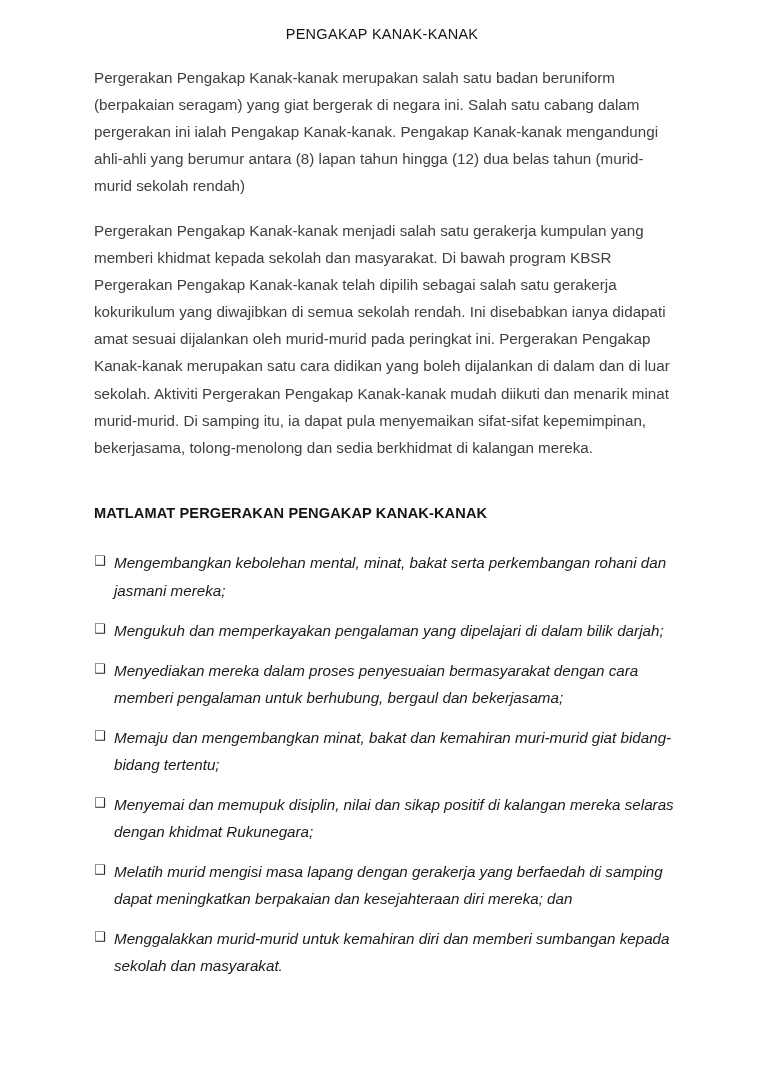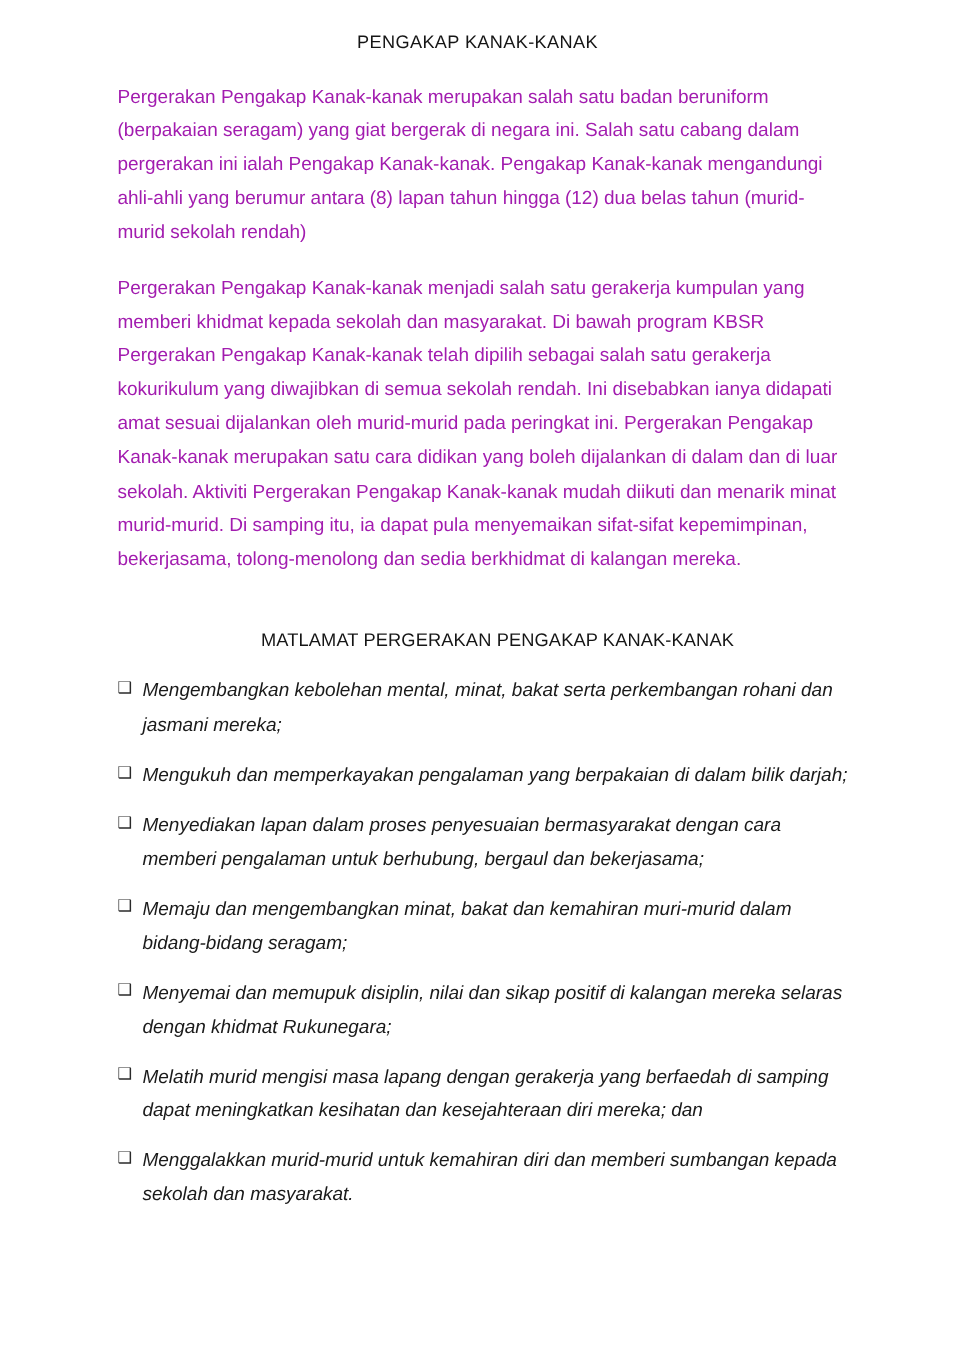--- a/index.html
+++ b/index.html
@@ -30,35 +30,34 @@
   }
   .body-block {
     padding-left: 32px;
     padding-right: 24px;
   }
   p.para {
     font-size: 15.2px;
     line-height: 1.78;
     margin: 0 0 14px 0;
     text-align: left;
-    color: #a21caf;
+    color: #404040;
     font-weight: 400;
   }
   .para.first {
     margin-bottom: 18px;
   }
   .section-heading {
     font-size: 14.6px;
     line-height: 1.7;
-    margin: 40px 0 14px 0;
+    margin: 40px 0 24px 0;
     padding-left: 32px;
     color: #151515;
-    font-weight: 400;
+    font-weight: 700;
     letter-spacing: 0.1px;
-    text-align: center;
   }
   .bullet-list {
     list-style: none;
     margin: 0;
     padding: 0 24px 0 32px;
   }
   .bullet-item {
     font-size: 15.2px;
     line-height: 1.78;
     margin: 0 0 13px 0;
@@ -94,37 +93,37 @@
 
   <h2 class="section-heading">MATLAMAT PERGERAKAN PENGAKAP KANAK-KANAK</h2>
 
   <ul class="bullet-list">
     <li class="bullet-item">
       <span class="bullet-marker">❑</span>
       <span class="bullet-text">Mengembangkan kebolehan mental, minat, bakat serta perkembangan rohani dan jasmani mereka;</span>
     </li>
     <li class="bullet-item">
       <span class="bullet-marker">❑</span>
-      <span class="bullet-text">Mengukuh dan memperkayakan pengalaman yang berpakaian di dalam bilik darjah;</span>
+      <span class="bullet-text">Mengukuh dan memperkayakan pengalaman yang dipelajari di dalam bilik darjah;</span>
     </li>
     <li class="bullet-item">
       <span class="bullet-marker">❑</span>
-      <span class="bullet-text">Menyediakan lapan dalam proses penyesuaian bermasyarakat dengan cara memberi pengalaman untuk berhubung, bergaul dan bekerjasama;</span>
+      <span class="bullet-text">Menyediakan mereka dalam proses penyesuaian bermasyarakat dengan cara memberi pengalaman untuk berhubung, bergaul dan bekerjasama;</span>
     </li>
     <li class="bullet-item">
       <span class="bullet-marker">❑</span>
-      <span class="bullet-text">Memaju dan mengembangkan minat, bakat dan kemahiran muri-murid dalam bidang-bidang seragam;</span>
+      <span class="bullet-text">Memaju dan mengembangkan minat, bakat dan kemahiran muri-murid giat bidang-bidang tertentu;</span>
     </li>
     <li class="bullet-item">
       <span class="bullet-marker">❑</span>
       <span class="bullet-text">Menyemai dan memupuk disiplin, nilai dan sikap positif di kalangan mereka selaras dengan khidmat Rukunegara;</span>
     </li>
     <li class="bullet-item">
       <span class="bullet-marker">❑</span>
-      <span class="bullet-text">Melatih murid mengisi masa lapang dengan gerakerja yang berfaedah di samping dapat meningkatkan kesihatan dan kesejahteraan diri mereka; dan</span>
+      <span class="bullet-text">Melatih murid mengisi masa lapang dengan gerakerja yang berfaedah di samping dapat meningkatkan berpakaian dan kesejahteraan diri mereka; dan</span>
     </li>
     <li class="bullet-item">
       <span class="bullet-marker">❑</span>
       <span class="bullet-text">Menggalakkan murid-murid untuk kemahiran diri dan memberi sumbangan kepada sekolah dan masyarakat.</span>
     </li>
   </ul>
 
 </div>
 
 </body></html>

